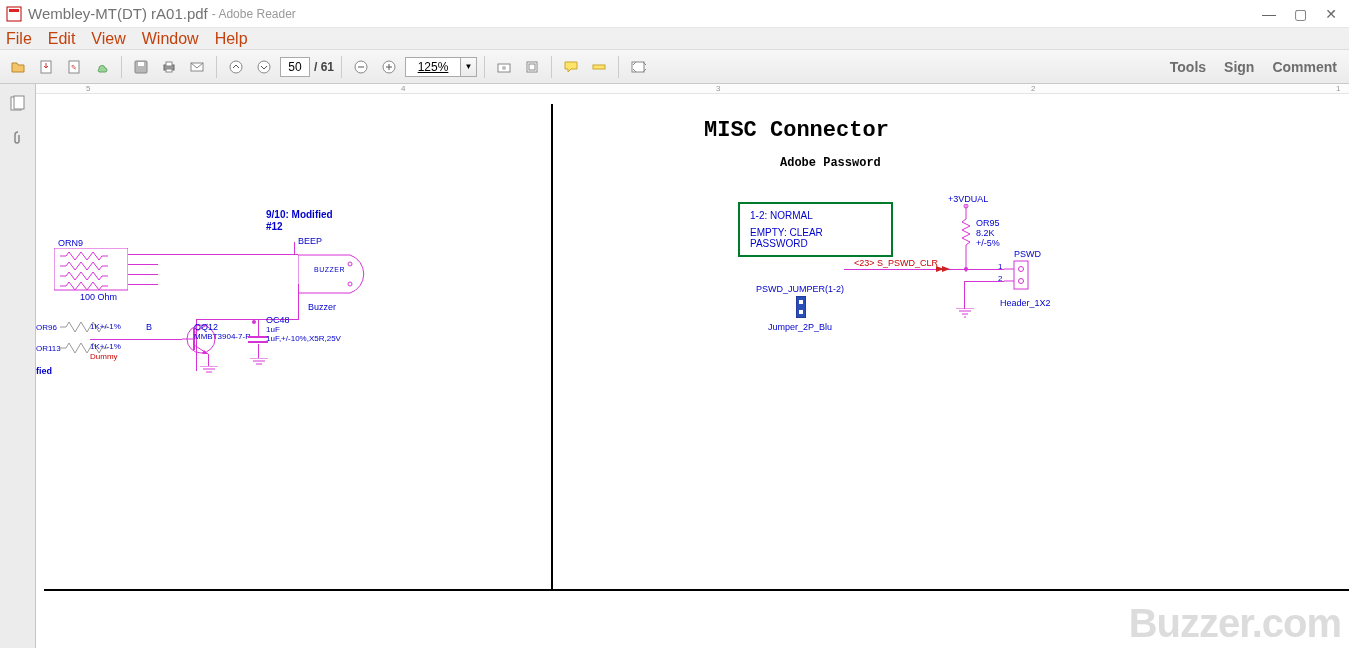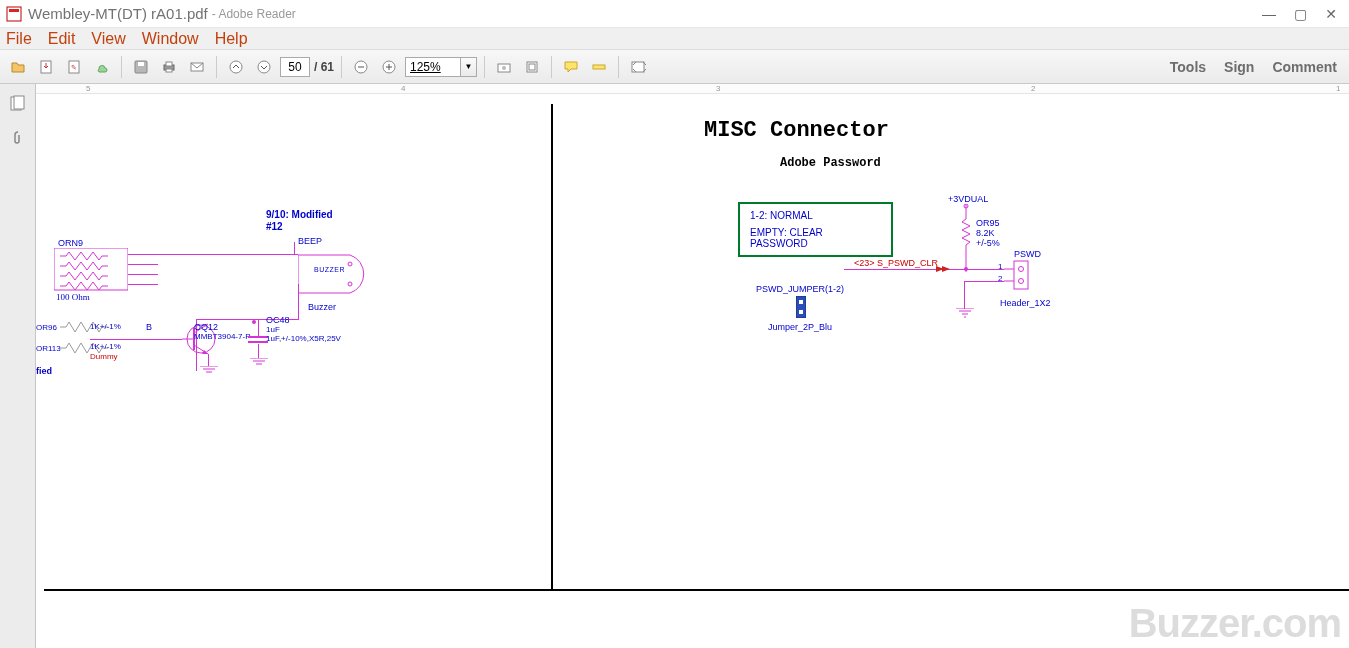--- a/index.html
+++ b/index.html
@@ -10,21 +10,21 @@
   .titlebar .subtitle { color: #999; margin-left: 4px; }
   .win-controls { margin-left: auto; display: flex; gap: 18px; padding-right: 6px; }
   .win-controls span { color: #666; cursor: default; font-size: 14px; }
   .menubar { height: 22px; background: #f0f0f0; display: flex; align-items: center; padding: 0 6px; gap: 16px; border-bottom: 1px solid #ddd; }
   .menubar span { font-size: 16px; color: #c2410c; cursor: default; }
   .toolbar { height: 34px; background: linear-gradient(#f7f7f7,#ebebeb); border-bottom: 1px solid #c9c9c9; display: flex; align-items: center; padding: 0 6px; gap: 4px; position: relative; }
   .tool-btn { width: 24px; height: 24px; border: 1px solid transparent; border-radius: 3px; display: flex; align-items: center; justify-content: center; }
   .sep { width: 1px; height: 22px; background: #ccc; margin: 0 3px; }
   .page-input { width: 30px; height: 20px; text-align: center; border: 1px solid #aaa; background: #fff; font-size: 12px; }
   .page-total { font-size: 12px; color: #444; font-weight: bold; }
-  .zoom-input { width: 56px; height: 20px; text-align: left; border: 1px solid #aaa; background: #fff; font-size: 12px; padding: 0 4px; position: relative; text-decoration: underline; }
+  .zoom-input { width: 56px; height: 20px; text-align: center; border: 1px solid #aaa; background: #fff; font-size: 12px; padding: 0 4px; position: relative; text-decoration: underline; }
   .zoom-wrap { display: flex; align-items: center; }
   .zoom-arrow { width: 16px; height: 20px; border: 1px solid #aaa; border-left: none; background: linear-gradient(#fbfbfb,#eaeaea); display:flex;align-items:center;justify-content:center; font-size:8px; }
   .toolbar-right { margin-left: auto; display: flex; align-items: center; gap: 18px; padding-right: 6px; }
   .toolbar-right span { font-size: 14px; font-weight: 600; color: #6d6d6d; cursor: default; }
   .workspace { display: flex; height: calc(648px - 28px - 22px - 34px); background: #565656; }
   .sidepanel { width: 36px; background: #ececec; border-right: 1px solid #c6c6c6; display: flex; flex-direction: column; align-items: center; padding-top: 8px; gap: 10px; }
   .sidepanel .side-btn { width: 24px; height: 24px; display:flex;align-items:center;justify-content:center; }
   .doc-area { flex: 1; position: relative; background: #fff; overflow: hidden; }
   .ruler { height: 10px; background: #fcfcfc; position: relative; font-size: 8px; color: #999; border-bottom: 1px solid #e5e5e5;}
   .ruler .tick { position: absolute; top: 0; }
@@ -278,21 +278,21 @@
       <div class="stext blue" style="left:262px; top:142px; font-size:9px;">BEEP</div>
 
       <div class="stext blue" style="left:22px; top:144px; font-size:9px;">ORN9</div>
       <svg style="left:18px; top:154px;" width="74" height="48">
         <rect x="0" y="0" width="74" height="42" fill="none" stroke="#d633d6"></rect>
         <path d="M6 8 h6 l3-4 6 8 6-8 6 8 6-8 6 8 3-4 h6" fill="none" stroke="#d633d6"></path>
         <path d="M6 18 h6 l3-4 6 8 6-8 6 8 6-8 6 8 3-4 h6" fill="none" stroke="#d633d6"></path>
         <path d="M6 28 h6 l3-4 6 8 6-8 6 8 6-8 6 8 3-4 h6" fill="none" stroke="#d633d6"></path>
         <path d="M6 38 h6 l3-4 6 8 6-8 6 8 6-8 6 8 3-4 h6" fill="none" stroke="#d633d6"></path>
       </svg>
-      <div class="stext blue" style="left:20px; top:198px; font-size:9px;font-family:Liberation Serif, serif;">100 Ohm</div>
+      <div class="stext blue" style="left:44px; top:198px; font-size:9px;">100 Ohm</div>
 
       <div class="wire wire-h" style="left:92px; top:160px; width:170px;"></div>
       <div class="wire wire-h" style="left:92px; top:170px; width:30px;"></div>
       <div class="wire wire-h" style="left:92px; top:180px; width:30px;"></div>
       <div class="wire wire-h" style="left:92px; top:190px; width:30px;"></div>
       <div class="wire wire-v" style="left:258px; top:148px; height:12px;"></div>
 
       <svg style="left:262px; top:155px;" width="80" height="50">
         <path d="M0 6 h52 a20 20 0 0 1 0 38 h-52 z" fill="none" stroke="#d633d6"></path>
         <circle cx="52" cy="15" r="2" fill="none" stroke="#d633d6"></circle>

